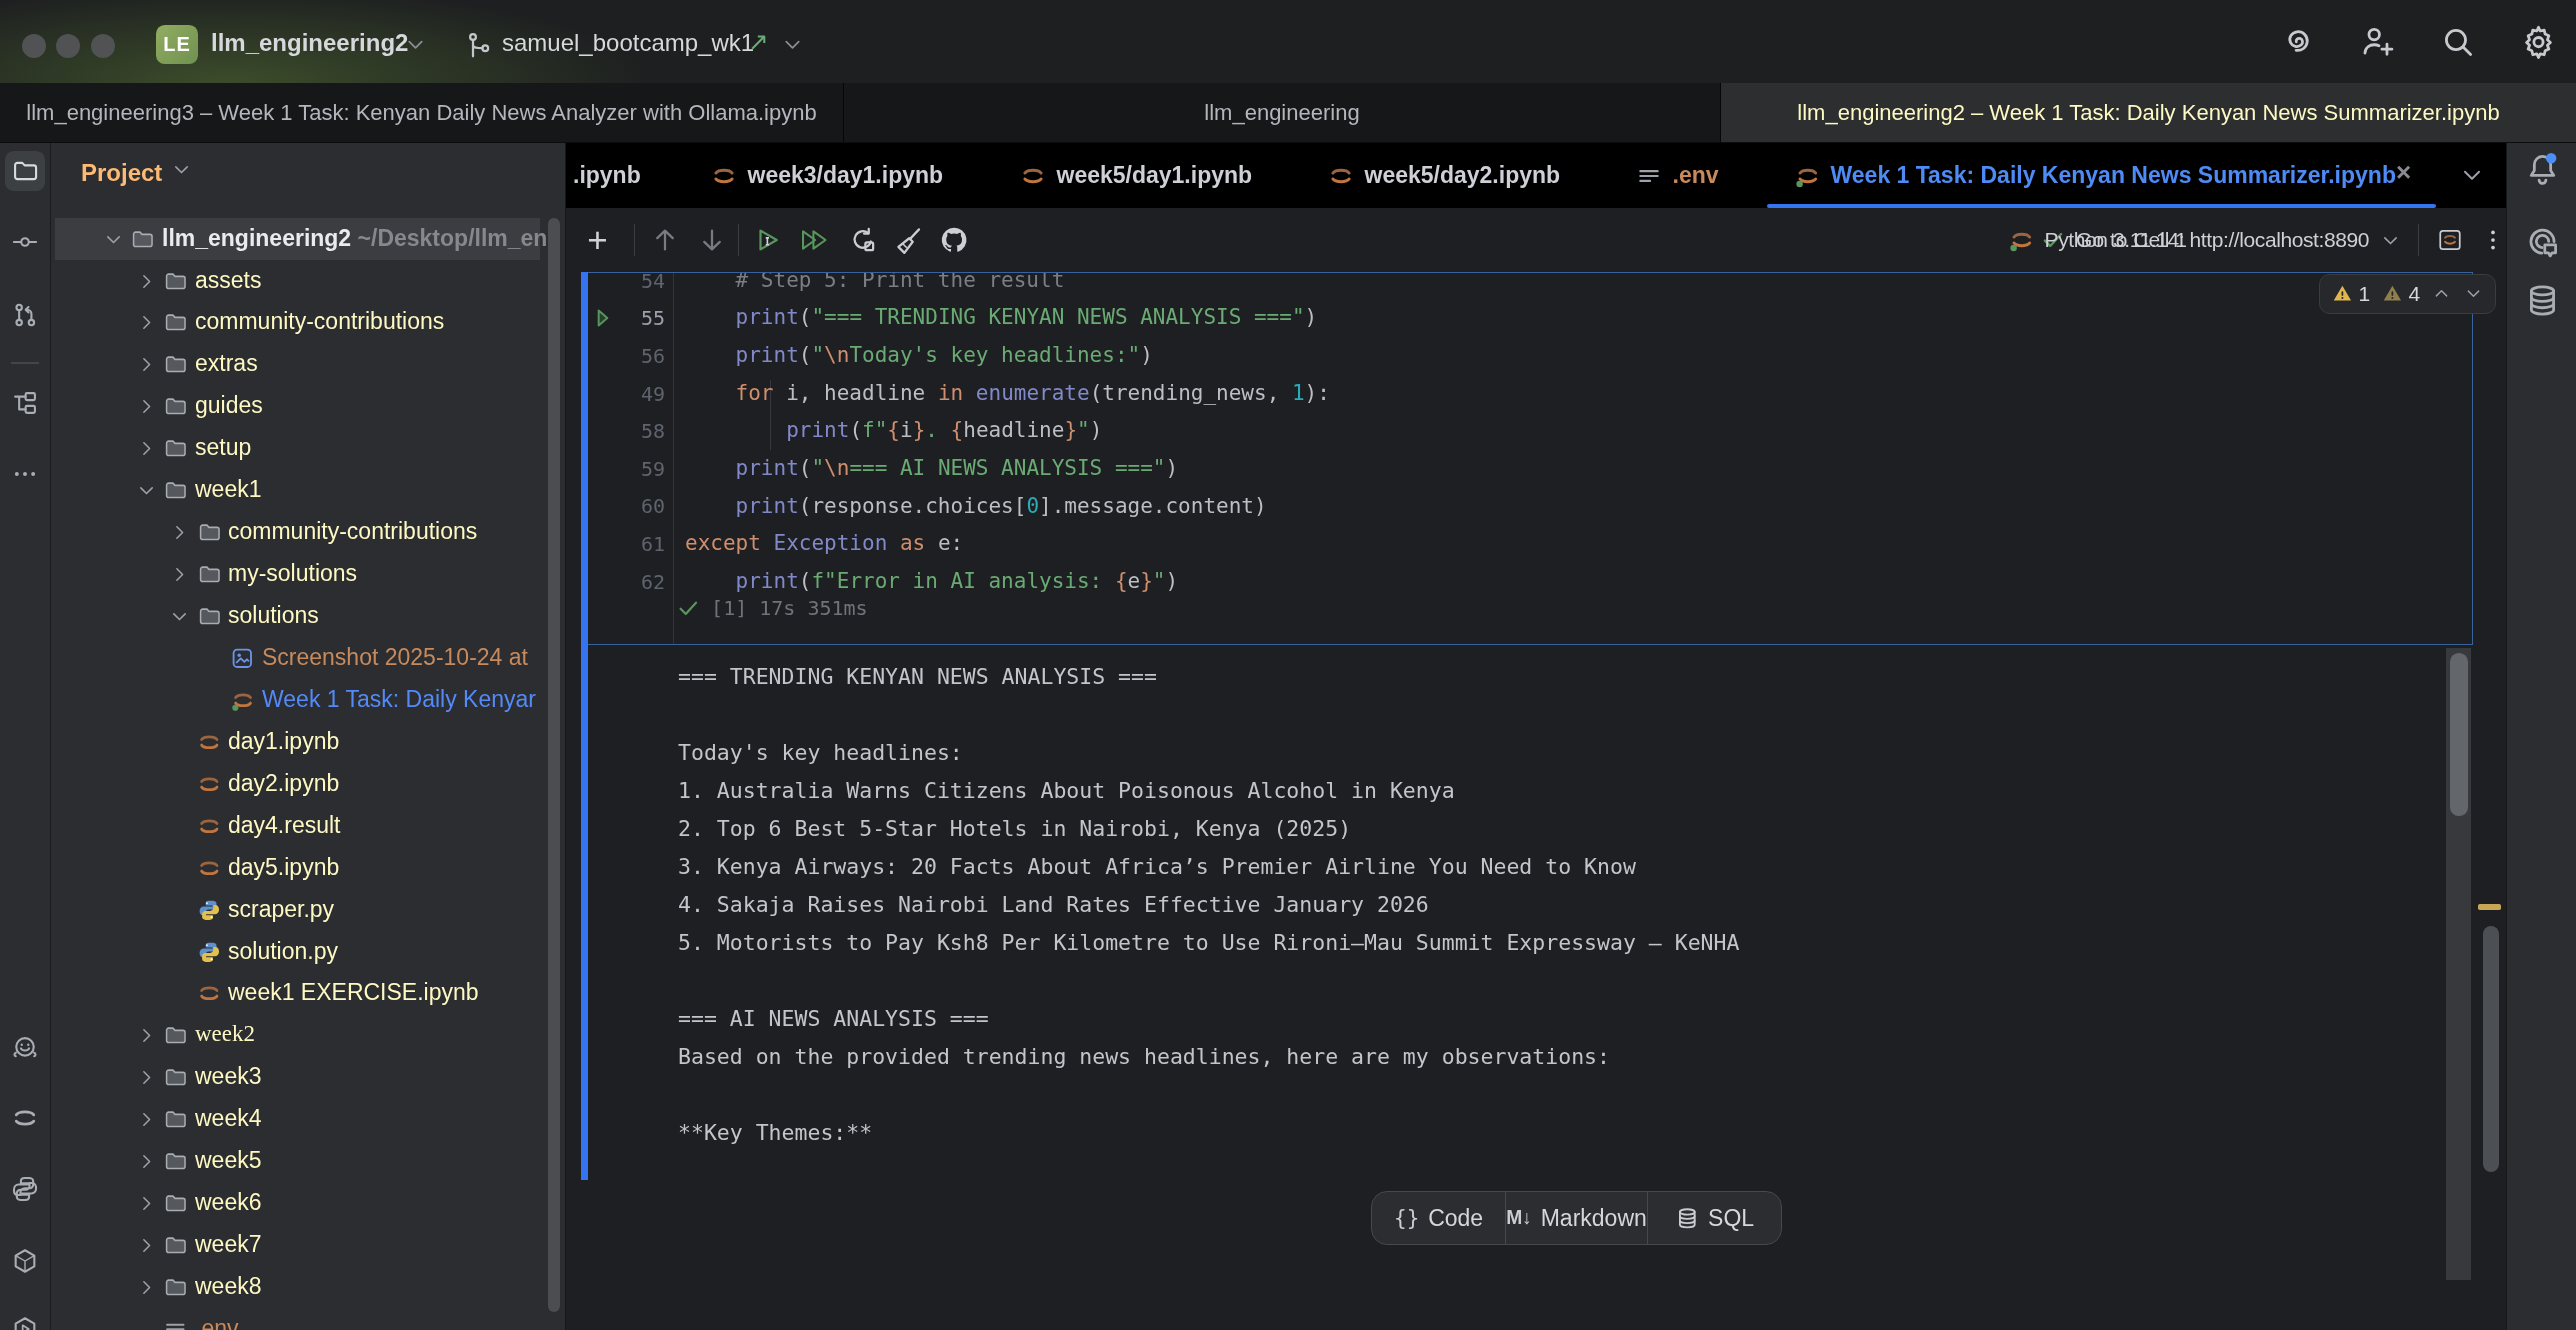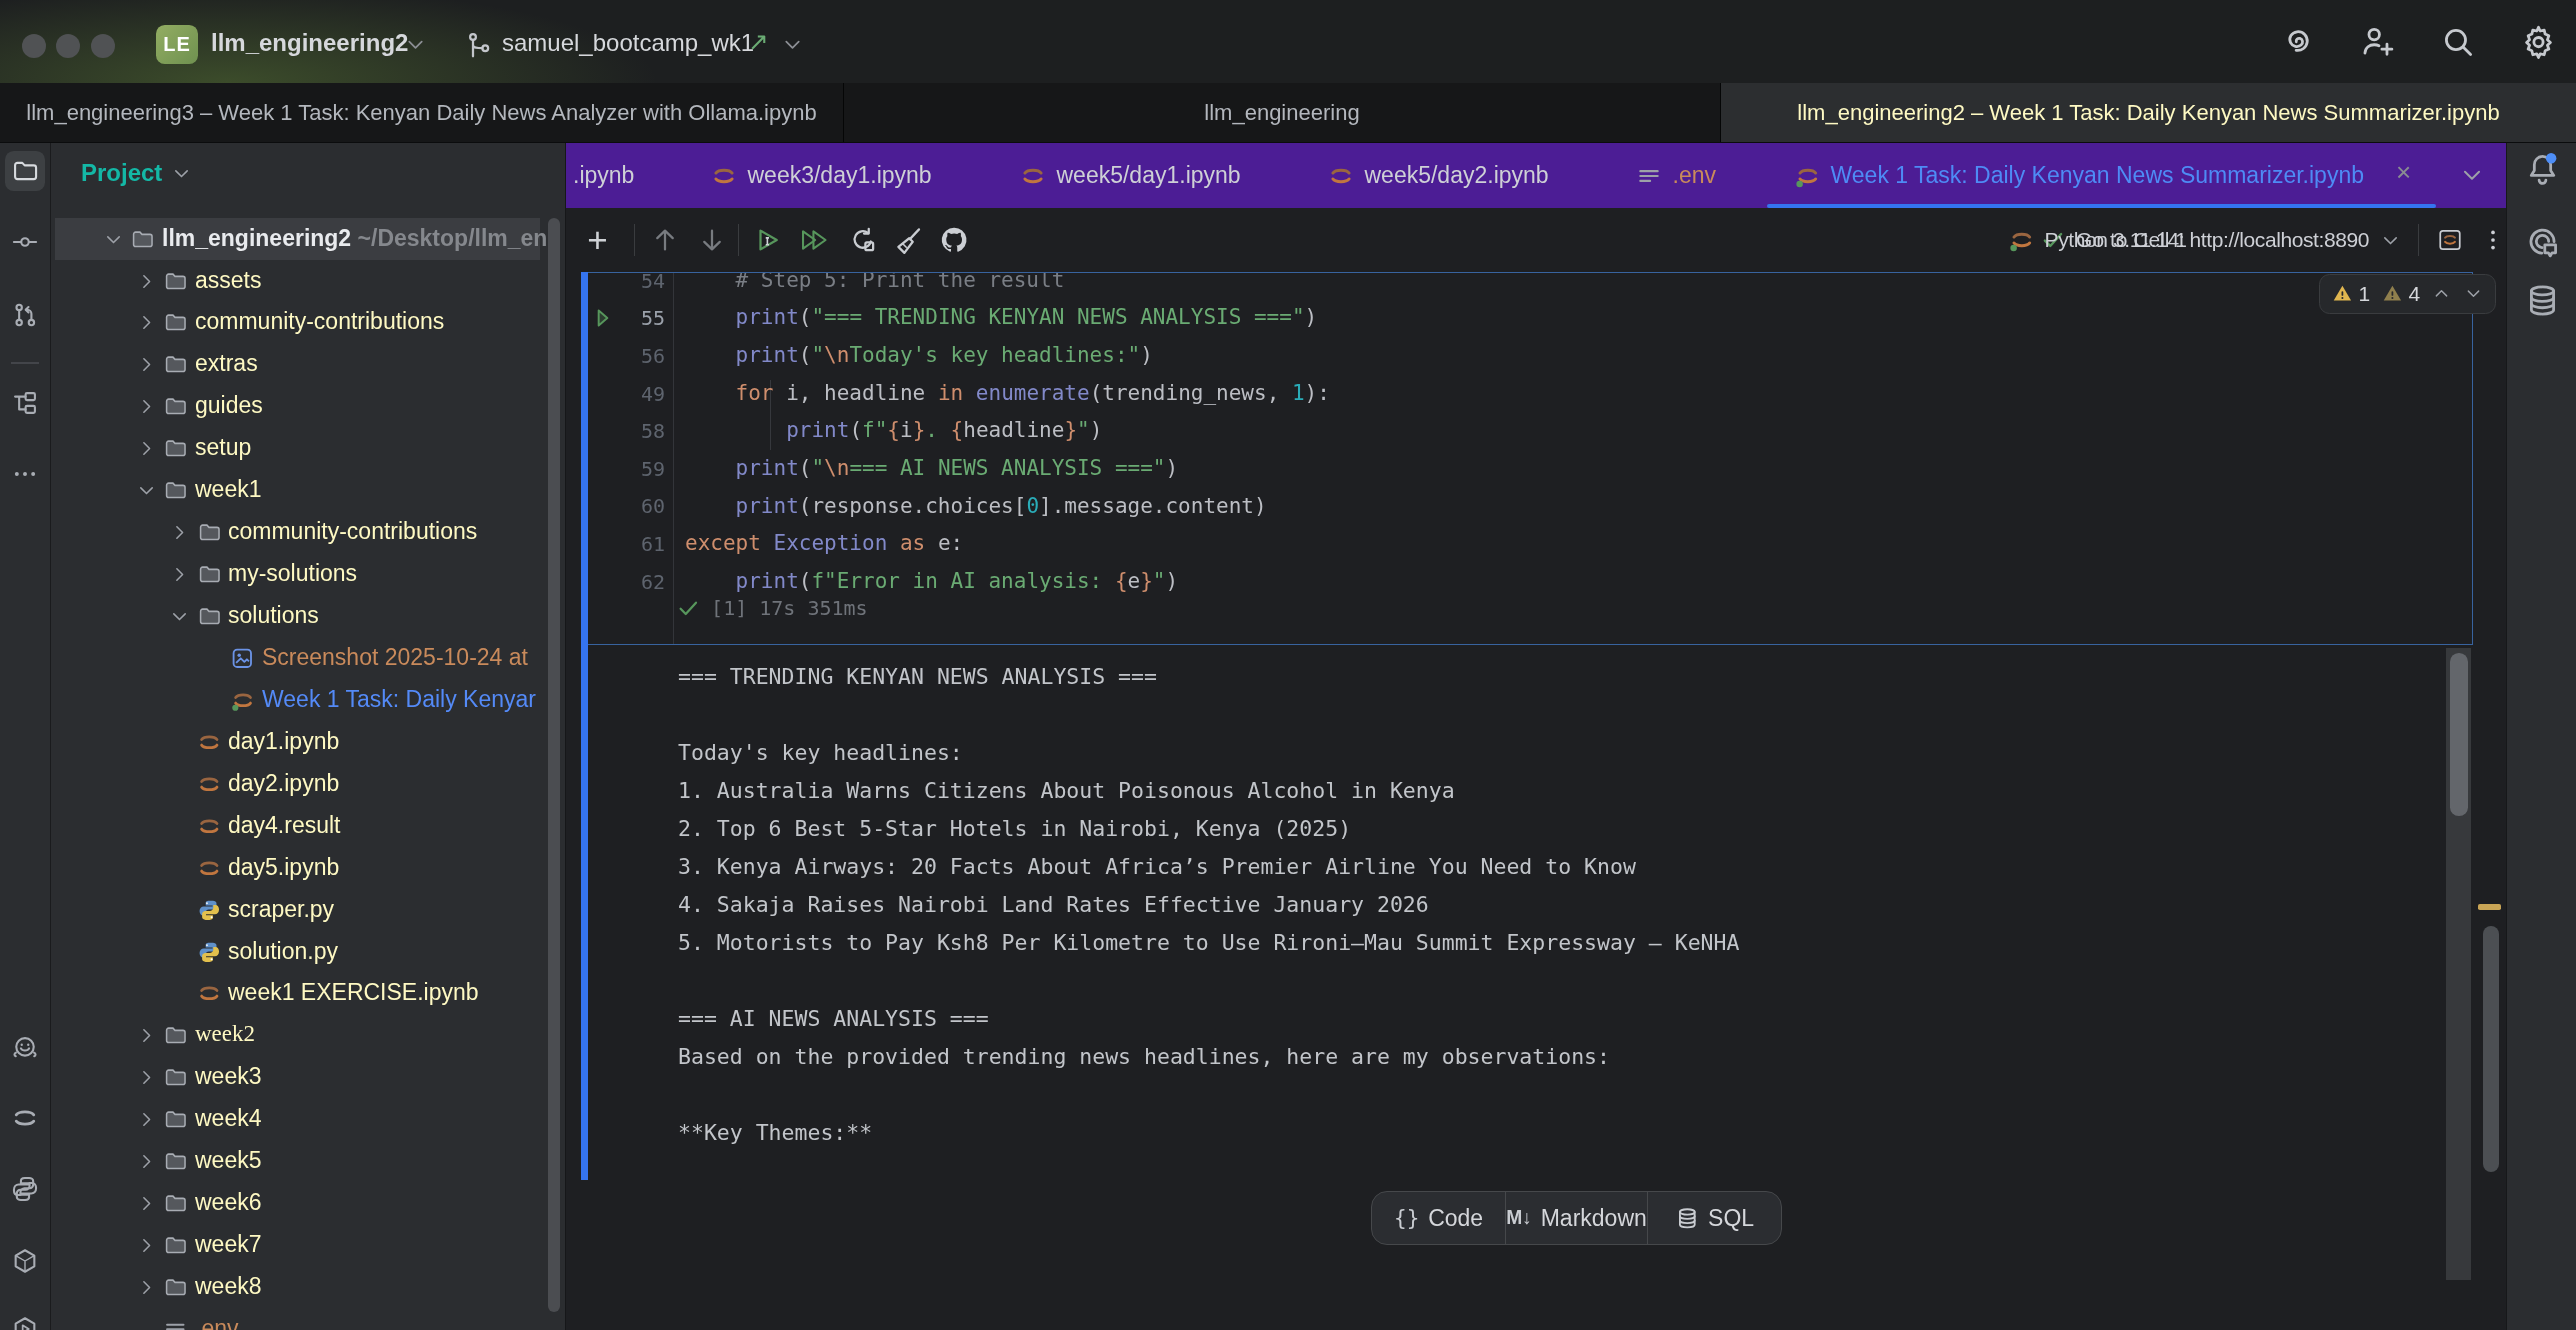--- a/index.html
+++ b/index.html
@@ -38,38 +38,38 @@
   
   .main { position:absolute; left:0; top:143px; width:2576px; height:1187px; display:flex; }
   .astrip { position:relative; width:51px; background:#2b2d30; border-right:0.9px solid #1a1b1d; }
   .astrip .abtn { position:absolute; left:5.3px; width:40px; height:40px; border-radius:8.8px;
                   display:flex; align-items:center; justify-content:center; color:#a9adb4; }
   .astrip .abtn .ic { width:28px; height:28px; }
   .astrip .abtn.active { background:#3d4043; color:#d7dade; }
   .astrip .adiv { position:absolute; left:11.4px; width:28px; height:1.8px; background:#43454a; }
 
   .project { position:relative; width:515px; background:#2b2d30; border-right:0.9px solid #161719; overflow:hidden; }
-  .pj-head { position:absolute; left:30px; top:16px; font-size:24px; font-weight:700; color:#14b8a6;
-             display:flex; align-items:center; gap:8.8px; }
+  .pj-head { position:absolute; left:30px; top:16px; font-size:24px; font-weight:700; color:#fdba74;
+             display:flex; gap:8.8px; }
   .pj-head .ic { width:21px; height:21px; color:#9da1a8; }
   .tree { position:absolute; inset:0; }
   .trow { position:absolute; left:0; width:100%; height:42px; }
   .trow .hl { position:absolute; left:3.5px; top:0; width:485px; height:42px; background:#3b3d41; }
   .trow .chev { position:absolute; top:10.5px; width:21px; height:21px; color:#9da1a8; }
   .trow .ticon { position:absolute; top:8.8px; width:24.6px; height:24.6px; }
   .trow .tlabel { position:absolute; top:7px; font-size:23px; color:#fef9c3; white-space:nowrap; }
   .trow .tlabel.bold { font-weight:700; color:#e9ebee; }
   .trow .tlabel.blue { color:#548af7; }
   .trow .tlabel.orange { color:#c98a5b; }
   .trow .tsuffix { font-weight:700; color:#85888d; }
   .pj-scroll { position:absolute; left:497px; top:75px; width:12.3px; height:1094px; border-radius:6.1px; background:#4b4d51; }
 
   
   .editor { position:relative; width:1940px; background:#1e1f22; }
-  .etabs { position:relative; height:65px; background:#4c1d95; }
+  .etabs { position:relative; height:65px; background:#000000;font-weight:bold; }
   .etab-item { position:absolute; top:0; height:65px; display:flex; align-items:center; gap:10.5px;
                font-size:23px; color:#ced0d6; white-space:nowrap; }
   .etab-item .ic { width:26px; height:26px; }
   .etab-item.blue { color:#4e8bf5; }
   .etab-item.orange { color:#c98a5b; }
   .etab-close { position:absolute; top:14px; font-size:26px; color:#888c92; }
   .etab-underline { position:absolute; bottom:0; height:4.4px; background:#3574f0; border-radius:2.6px; }
   .etabs-chev { position:absolute; top:19.3px; width:26px; height:26px; color:#9da1a8; }
 
   .ntoolbar { position:relative; height:64px; background:#1e1f22; }

